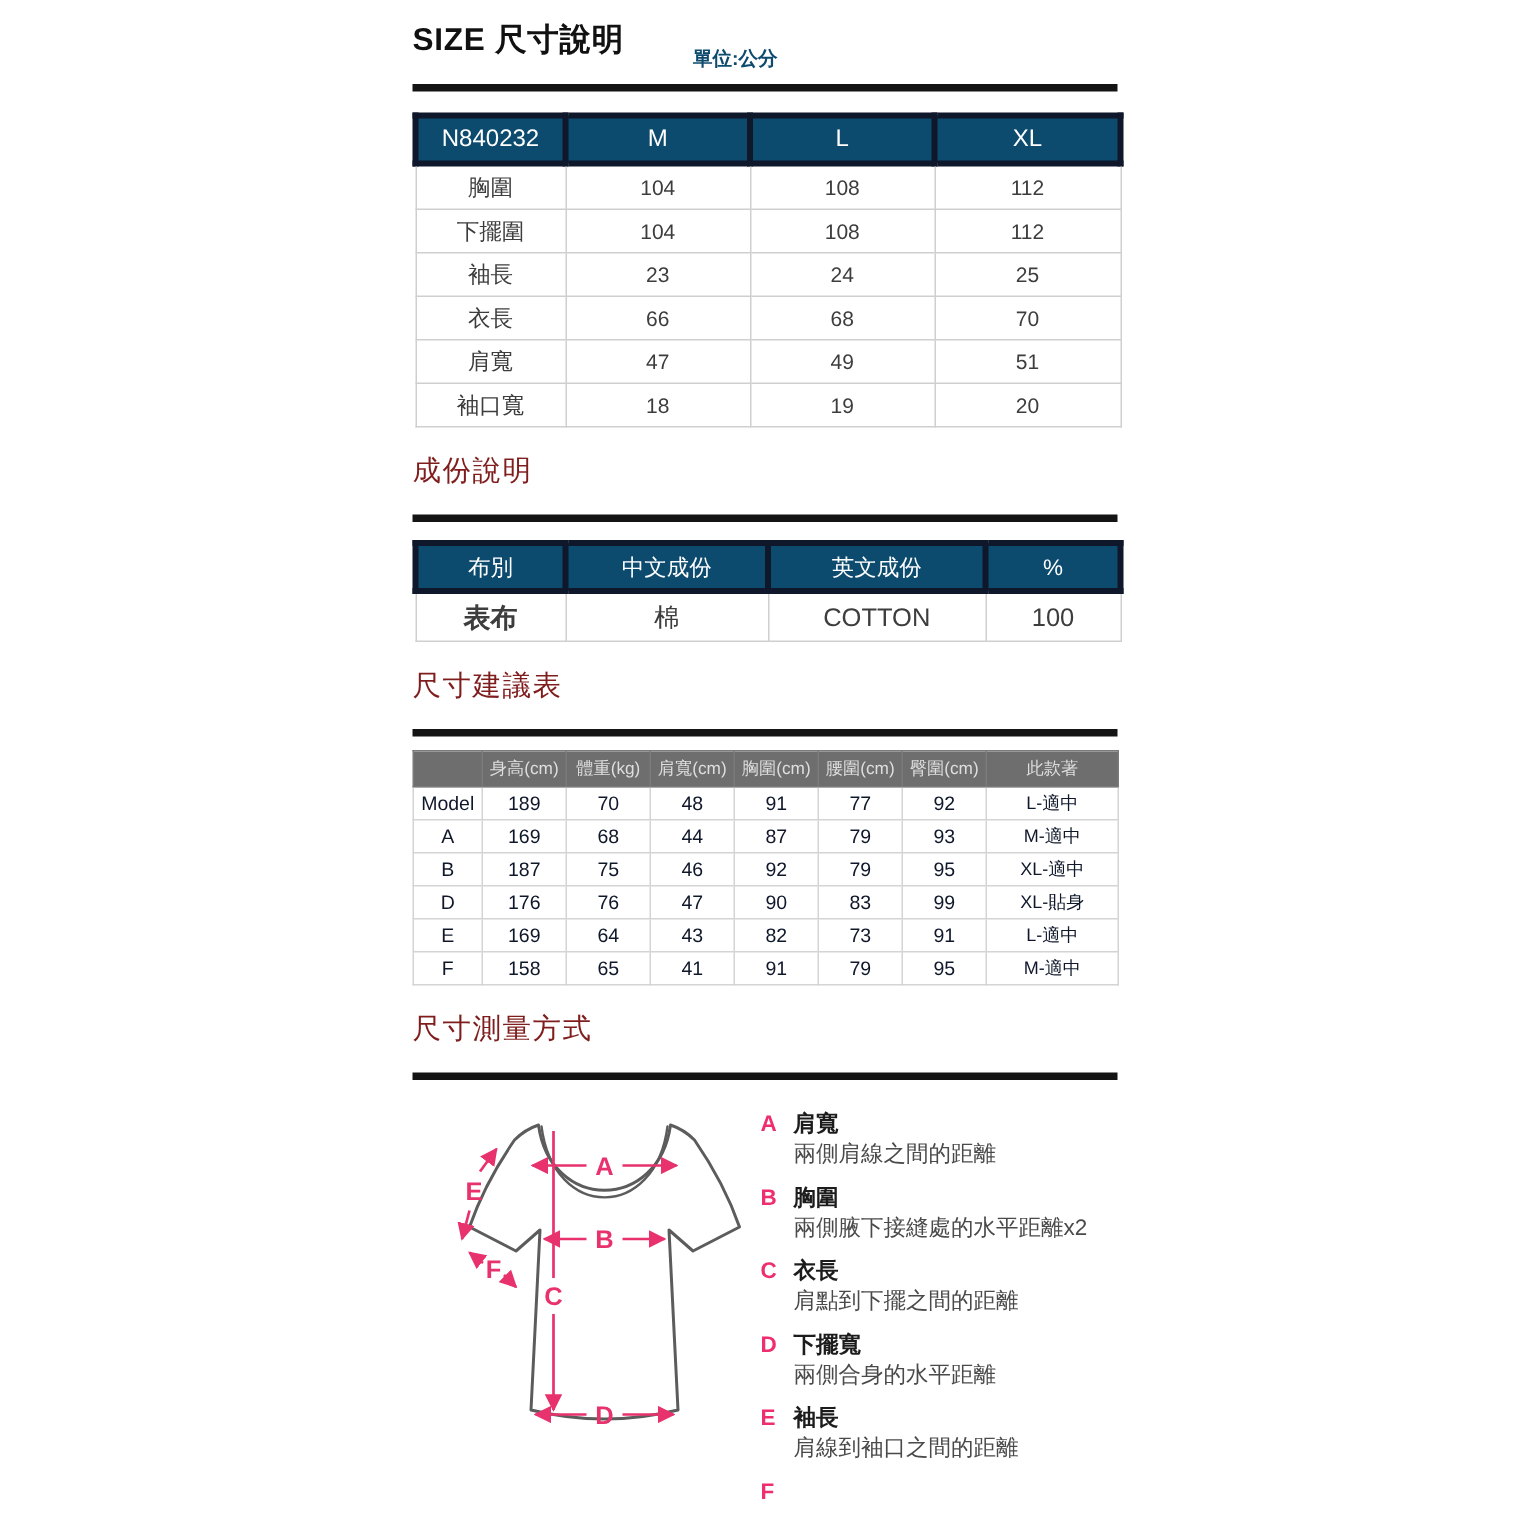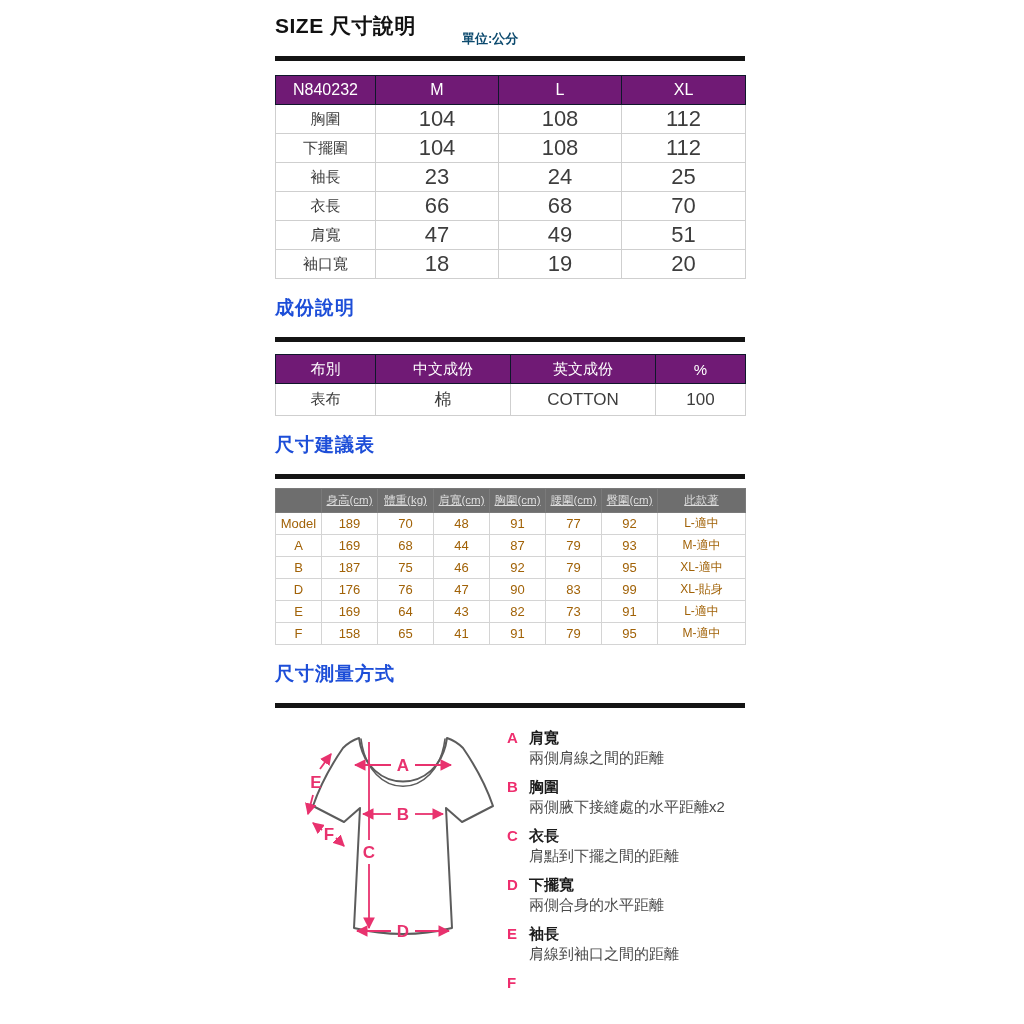--- a/index.html
+++ b/index.html
@@ -4,39 +4,39 @@
 <style>
   html,body{margin:0;padding:0;background:#ffffff;}
   body{width:1024px;height:1024px;position:relative;overflow:hidden;
        font-family:"Liberation Sans","DejaVu Sans",sans-serif;color:#3c3c3c;}
   .page{position:absolute;left:275px;top:12px;width:470px;}
 
   
   .sec-head{position:relative;border-bottom:5px solid #141414;padding-bottom:16px;}
   .h1{font-size:21px;font-weight:bold;color:#111;letter-spacing:0.5px;}
   .unit{position:absolute;left:187px;bottom:8px;font-size:13px;font-weight:bold;color:#0c4a6e;}
-  .h2{font-size:19px;font-weight:bold;color:#1d4ed8;letter-spacing:1px;}
+  .h2{font-size:19px;font-weight:normal;color:#7f1d1d;letter-spacing:1px;}
   .sec{margin-top:16px;}
   .sec:first-child{margin-top:0;}
 
   
   table{border-collapse:collapse;width:470px;table-layout:fixed;}
   .tbl{margin-top:14px;border:1px solid #c4c4c4;}
-  .tbl th{background:#701a75;color:#ffffff;font-weight:normal;border:1px solid #0f172a;}
+  .tbl th{background:#0c4a6e;color:#ffffff;font-weight:normal;border:4px solid #0f172a;}
   .tbl td{border:1px solid #cfcfcf;text-align:center;background:#fff;color:#3d3d3d;}
   .t1 th{height:26px;font-size:16px;}
-  .t1 td{height:26px;font-size:22px;}
+  .t1 td{height:26px;font-size:14px;}
   .t1 td:first-child{font-size:15px;}
   .t2{margin-top:12px;}
   .t2 th{height:26px;font-size:15px;margin-left:28px;}
   .t2 td{height:29px;font-size:17px;}
-  .t2 td:first-child{font-size:15px;}
+  .t2 td:first-child{font-size:18px;font-weight:bold;}
   .t3{margin-top:9px;}
-  .t3 th{background:#6e6e6e;color:#dedede;height:21px;font-size:11.5px;border:1px solid #7a7a7a;text-decoration:underline;}
-  .t3 td{height:19px;font-size:13px;color:#a16207;border:1px solid #d4d4d4;}
+  .t3 th{background:#6e6e6e;color:#dedede;height:21px;font-size:11.5px;border:1px solid #7a7a7a;}
+  .t3 td{height:19px;font-size:13px;color:#0f172a;border:1px solid #d4d4d4;}
   .t3 td:first-child{font-size:13px;}
   .t3 td:last-child{font-size:12px;}
 
   
   .measure-body{display:flex;margin-top:14px;}
   .shirt-wrap{width:232px;padding-left:28px;box-sizing:border-box;}
   .measure-list{width:238px;padding-top:6px;}
   .m-item{display:flex;margin-bottom:9px;line-height:20px;}
   .m-key{width:22px;flex:none;font-weight:bold;font-size:15px;color:#ee2e6e;}
   .m-term{font-weight:bold;font-size:15px;color:#1c1c1c;}

